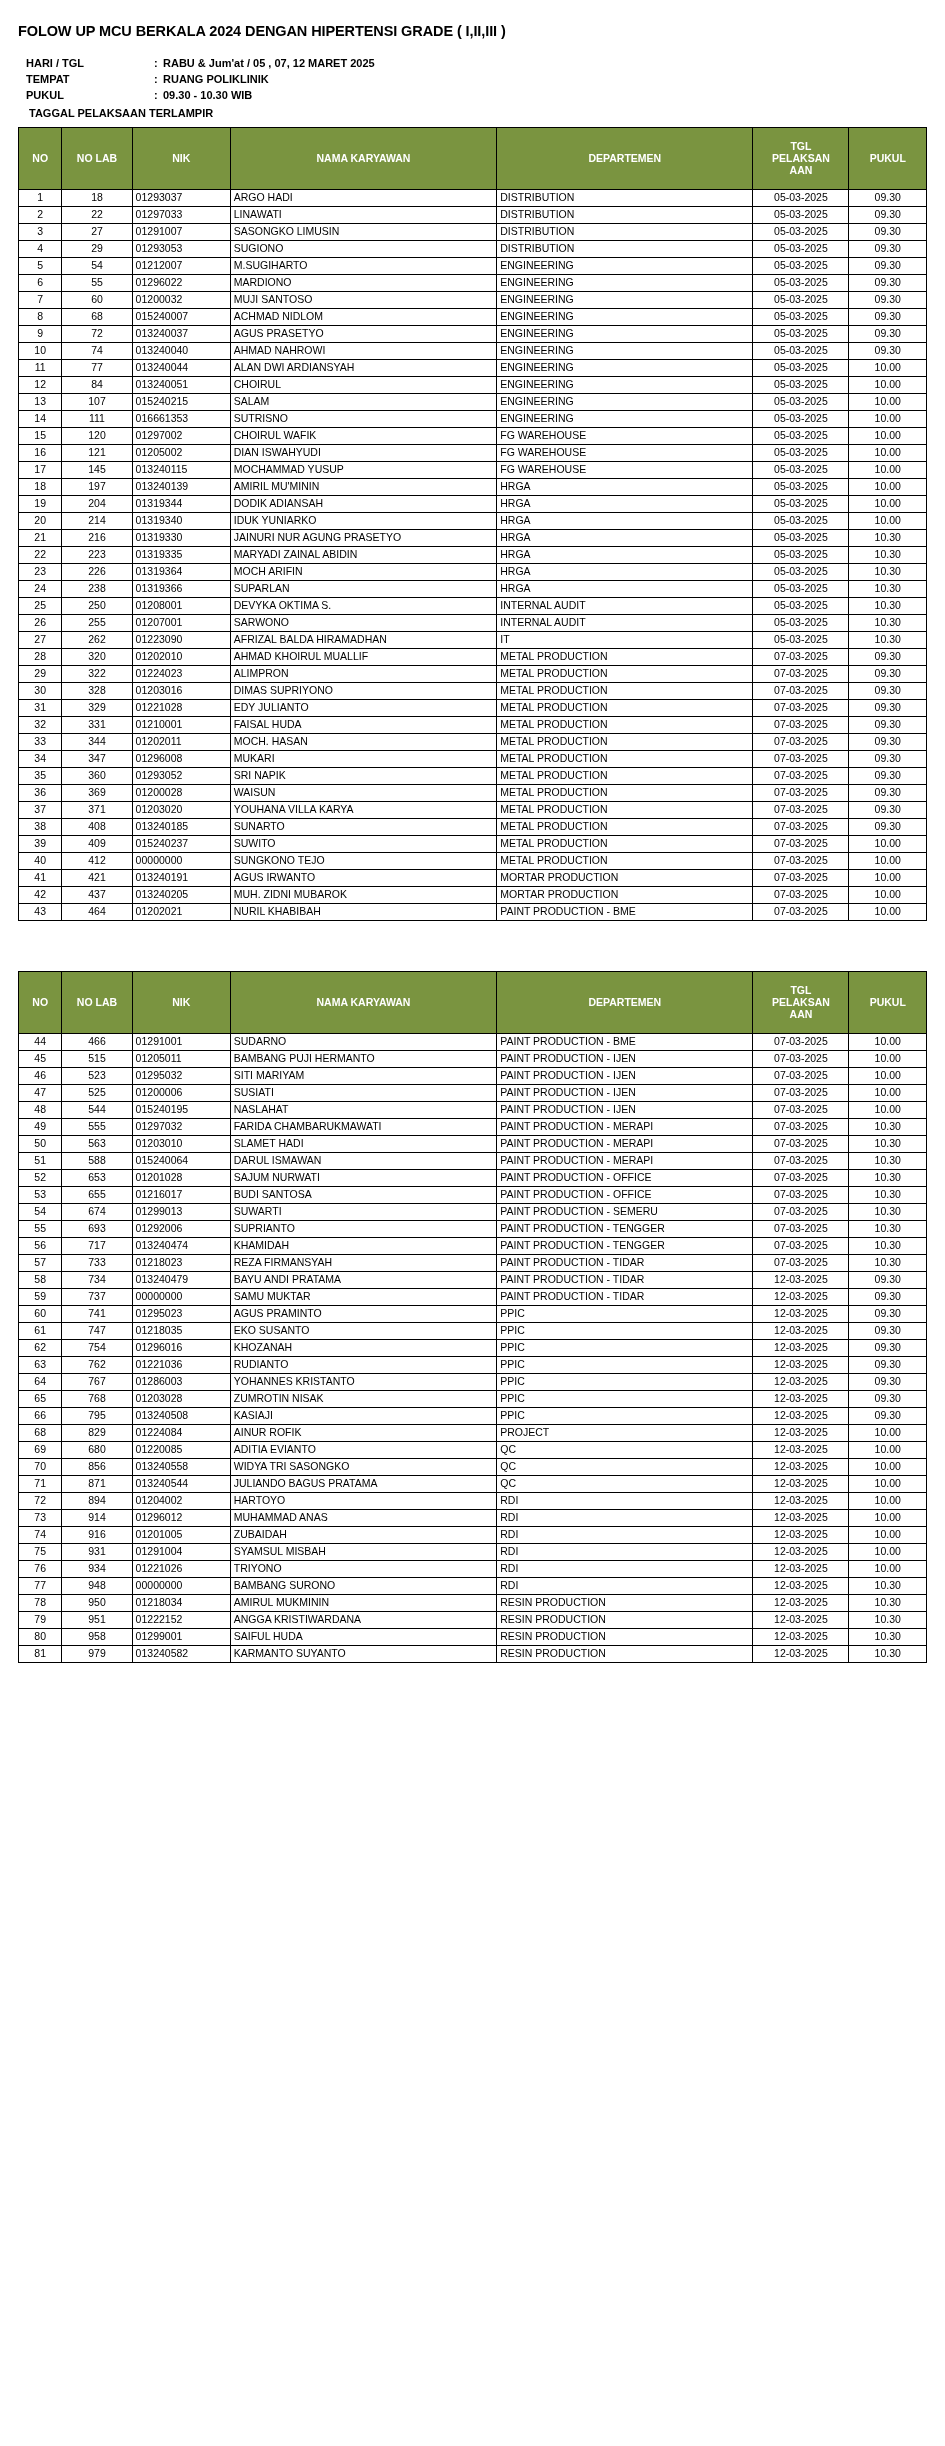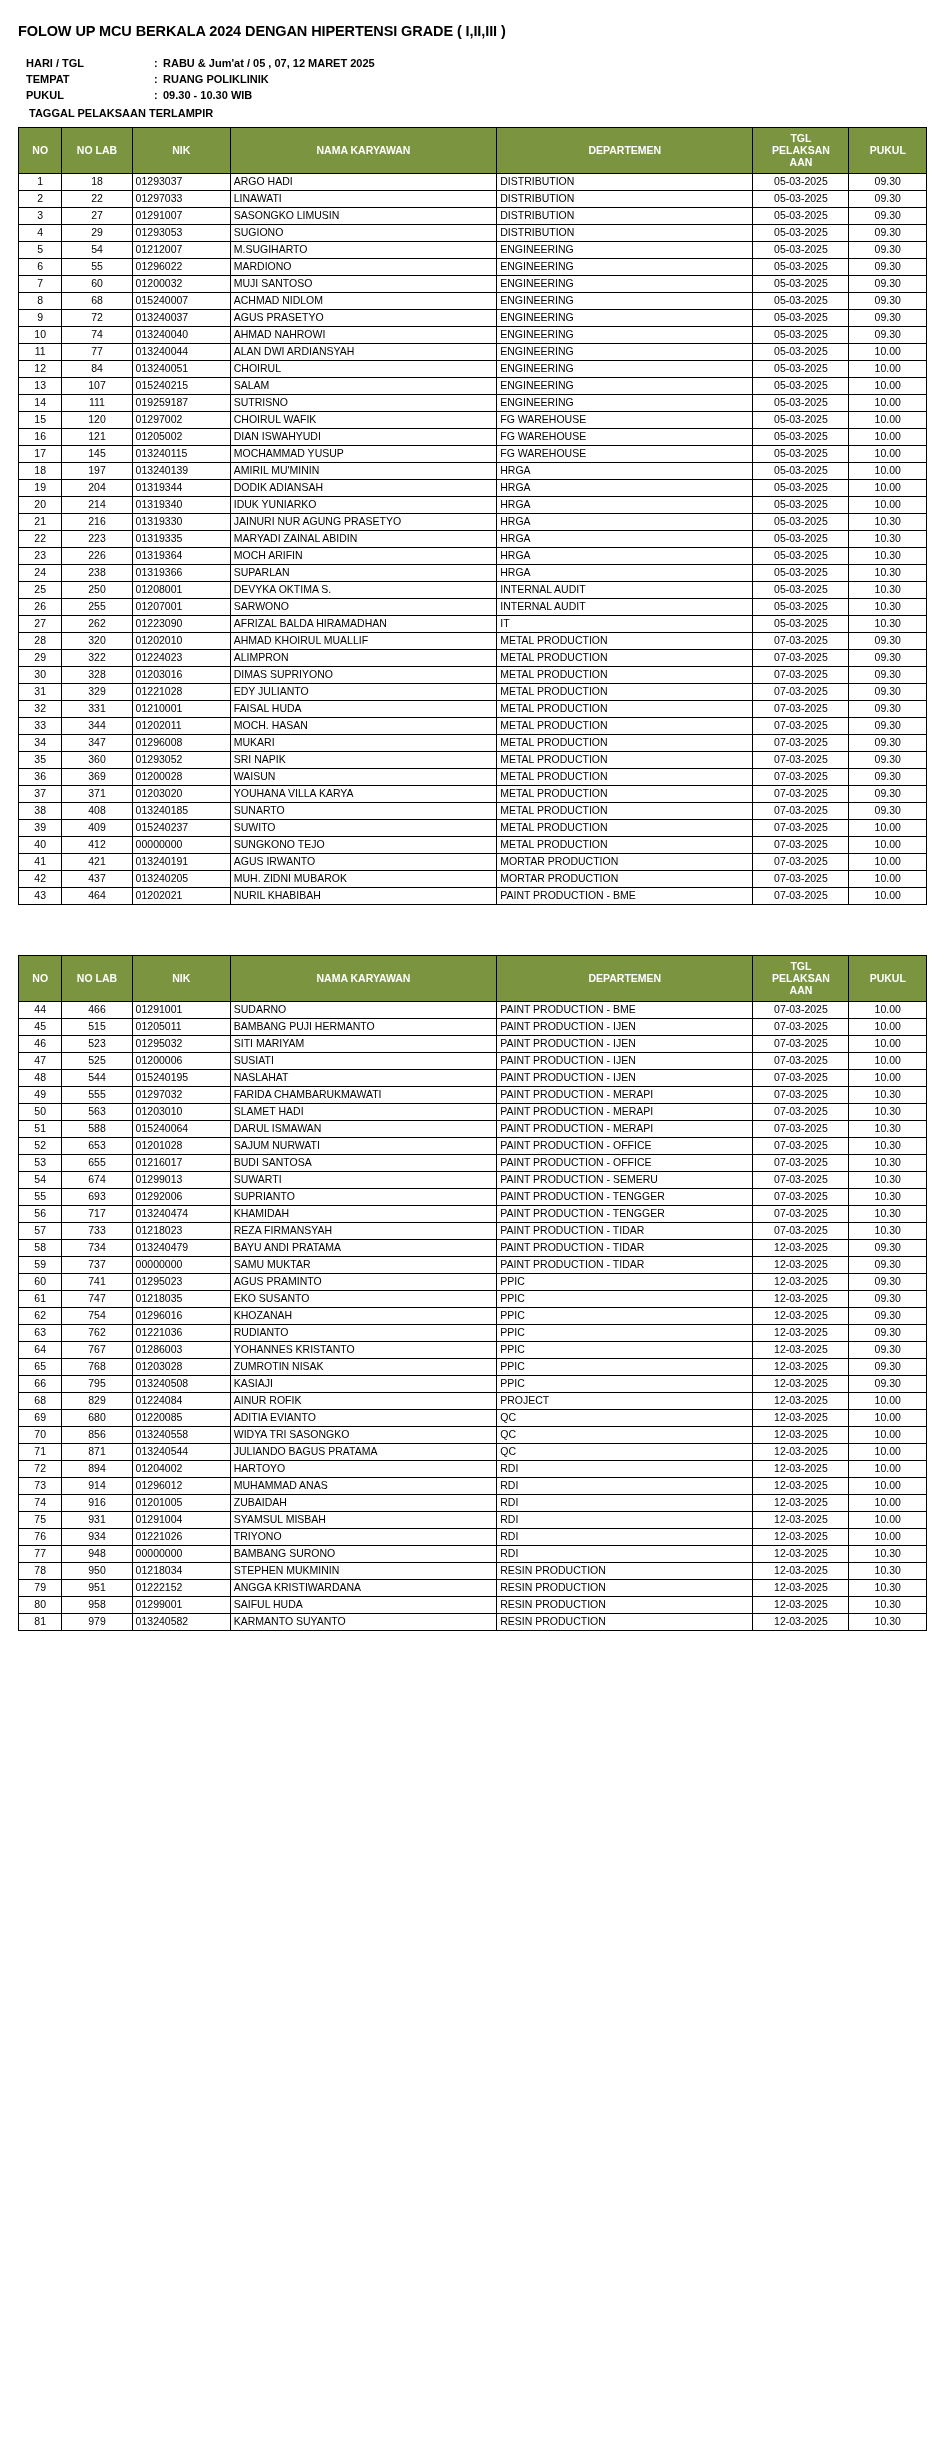--- a/index.html
+++ b/index.html
@@ -68,21 +68,21 @@
     padding: 1px 3px;
     line-height: 1.22;
     vertical-align: middle;
     height: 17px;
   }
   table.grid thead th {
     background: #7a9440;
     color: #ffffff;
     font-weight: bold;
     text-align: center;
-    height: 46px;
+    height: 62px;
     font-size: 10.5px;
     padding: 2px 2px;
     line-height: 1.15;
   }
   
   col.c-no     { width: 42px; }
   col.c-nolab  { width: 68px; }
   col.c-nik    { width: 95px; }
   col.c-nama   { width: 258px; }
   col.c-dept   { width: 248px; }
@@ -267,21 +267,21 @@
             <td class="nolab">107</td>
             <td class="nik">015240215</td>
             <td class="nama">SALAM</td>
             <td class="dept">ENGINEERING</td>
             <td class="tgl">05-03-2025</td>
             <td class="pukul">10.00</td>
           </tr>
           <tr>
             <td class="no">14</td>
             <td class="nolab">111</td>
-            <td class="nik">019259187</td>
+            <td class="nik">016661353</td>
             <td class="nama">SUTRISNO</td>
             <td class="dept">ENGINEERING</td>
             <td class="tgl">05-03-2025</td>
             <td class="pukul">10.00</td>
           </tr>
           <tr>
             <td class="no">15</td>
             <td class="nolab">120</td>
             <td class="nik">01297002</td>
             <td class="nama">CHOIRUL WAFIK</td>
@@ -868,21 +868,21 @@
             <td class="nik">00000000</td>
             <td class="nama">BAMBANG SURONO</td>
             <td class="dept">RDI</td>
             <td class="tgl">12-03-2025</td>
             <td class="pukul">10.30</td>
           </tr>
           <tr>
             <td class="no">78</td>
             <td class="nolab">950</td>
             <td class="nik">01218034</td>
-            <td class="nama">STEPHEN MUKMININ</td>
+            <td class="nama">AMIRUL MUKMININ</td>
             <td class="dept">RESIN PRODUCTION</td>
             <td class="tgl">12-03-2025</td>
             <td class="pukul">10.30</td>
           </tr>
           <tr>
             <td class="no">79</td>
             <td class="nolab">951</td>
             <td class="nik">01222152</td>
             <td class="nama">ANGGA KRISTIWARDANA</td>
             <td class="dept">RESIN PRODUCTION</td>

